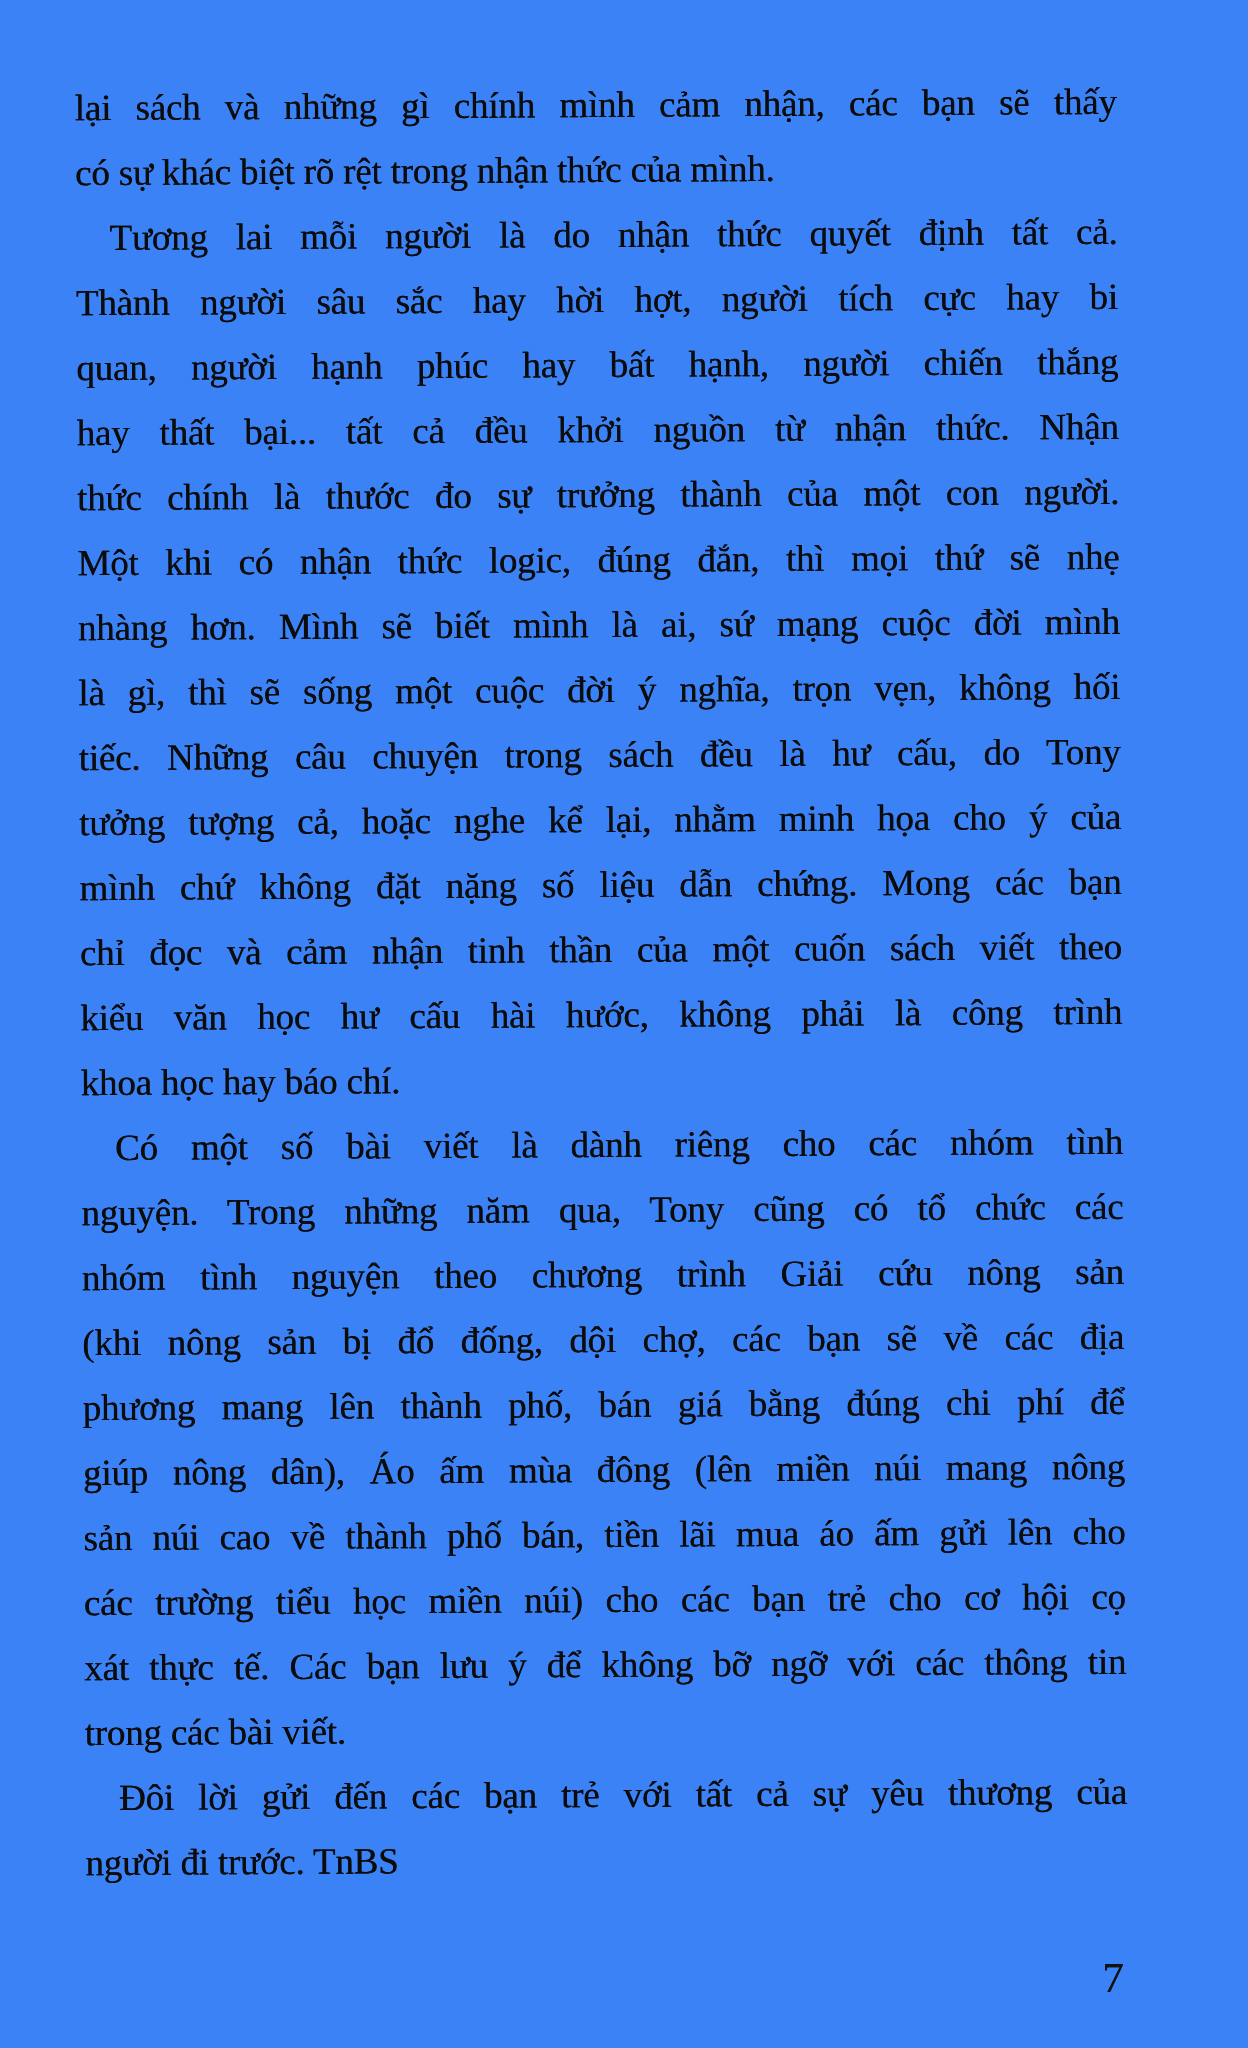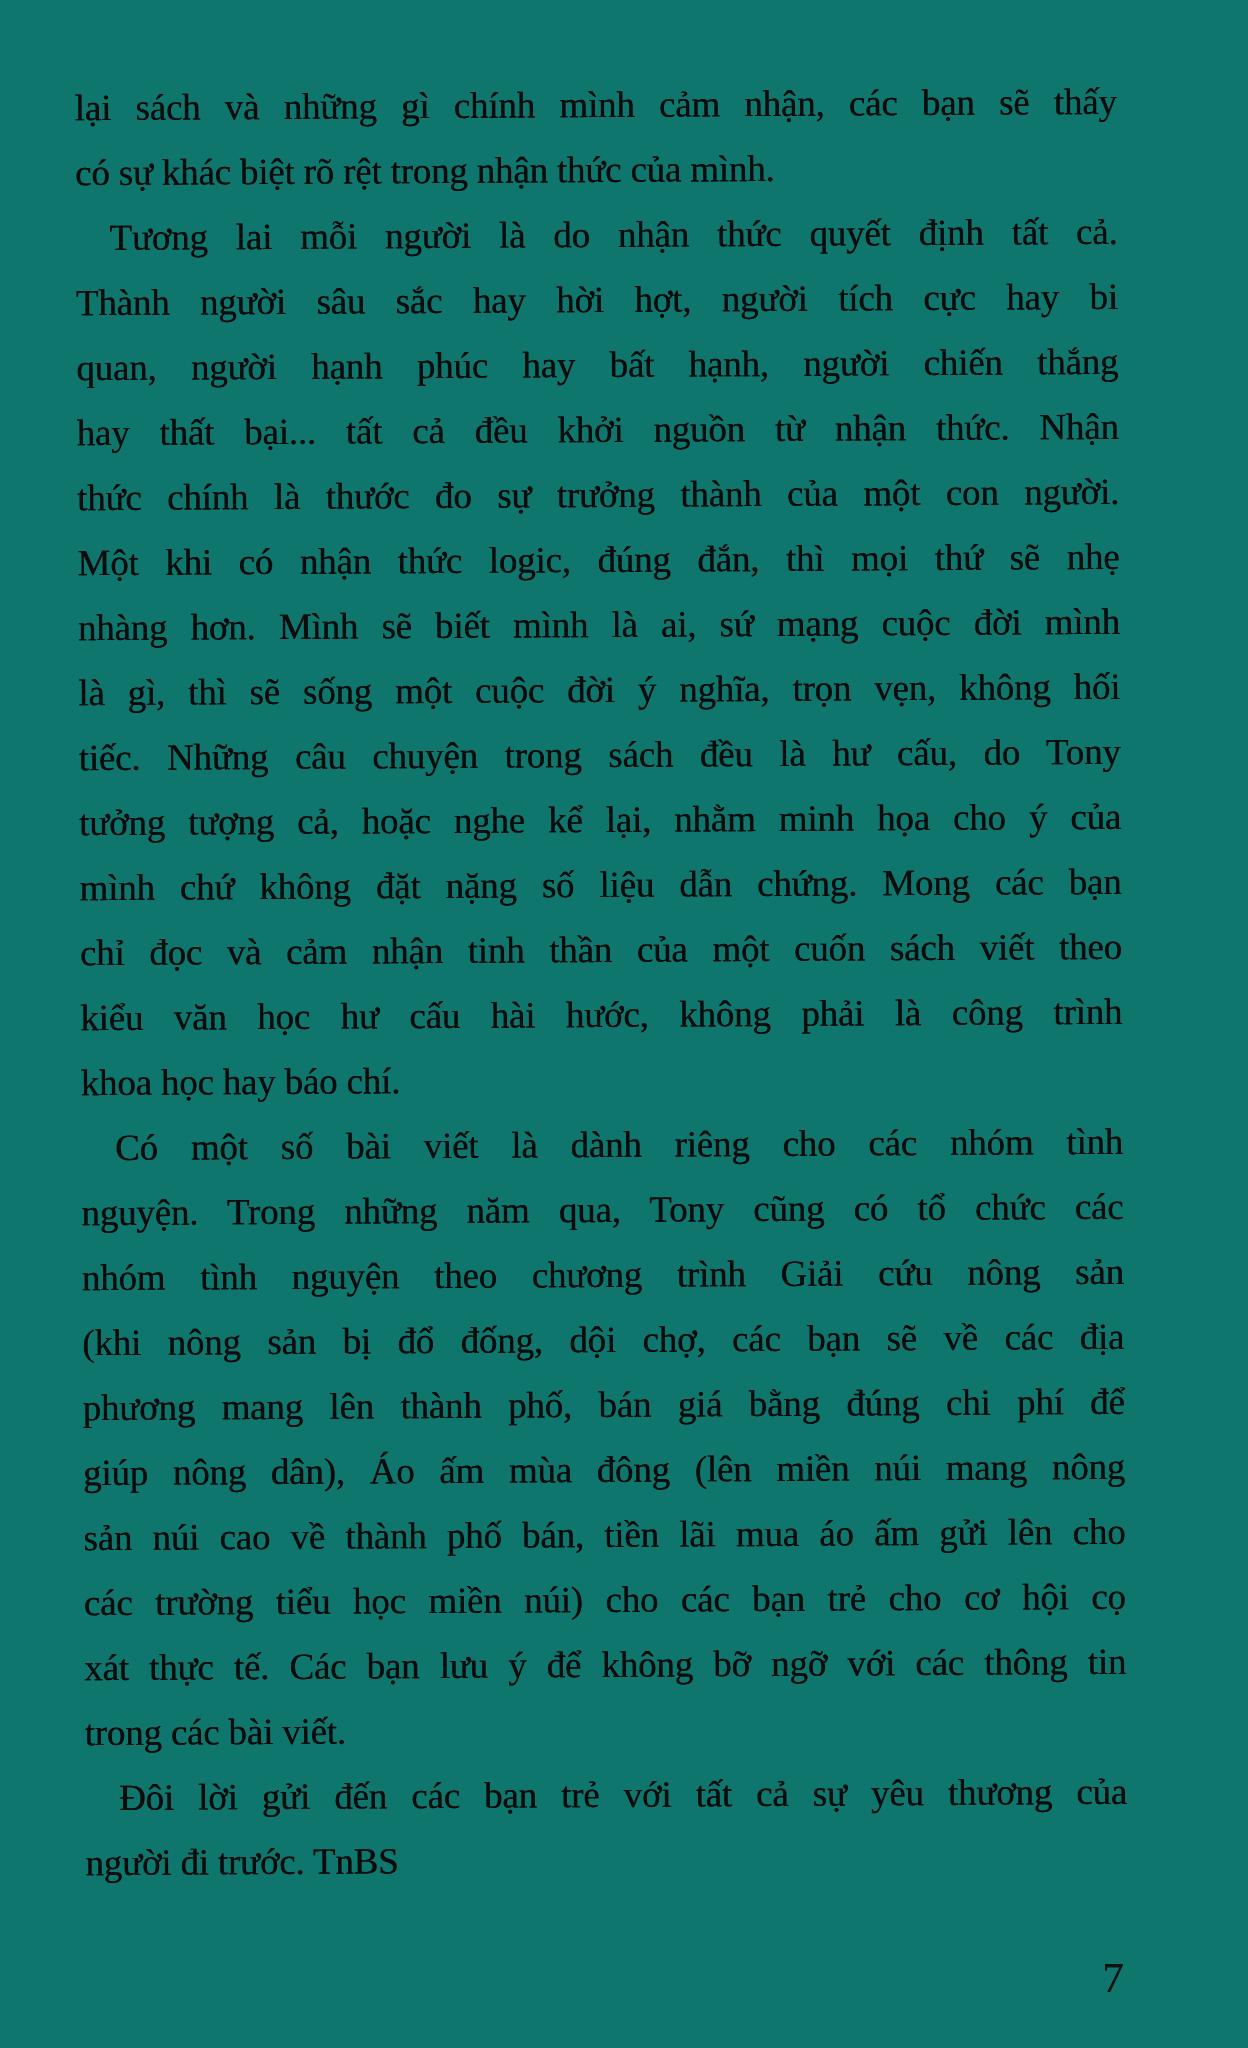--- a/index.html
+++ b/index.html
@@ -10,21 +10,21 @@
     width: 1248px;
     height: 2048px;
     background: #ffffff;
     overflow: hidden;
     font-family: "Liberation Serif", "DejaVu Serif", serif;
   }
   .page {
     position: relative;
     width: 1248px;
     height: 2048px;
-    background: #0f766e;
+    background: #3b82f6;
   }
   .text-block {
     position: absolute;
     left: 80px;
     top: 72px;
     width: 1042px;
     transform: rotate(-0.35deg);
     transform-origin: 50% 50%;
     color: #0c0c0c;
     font-size: 37px;

